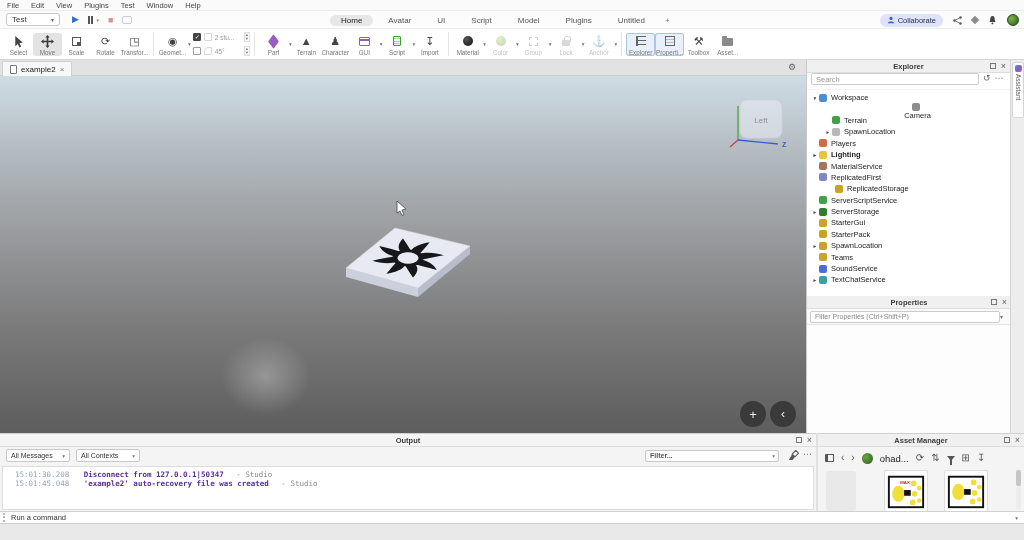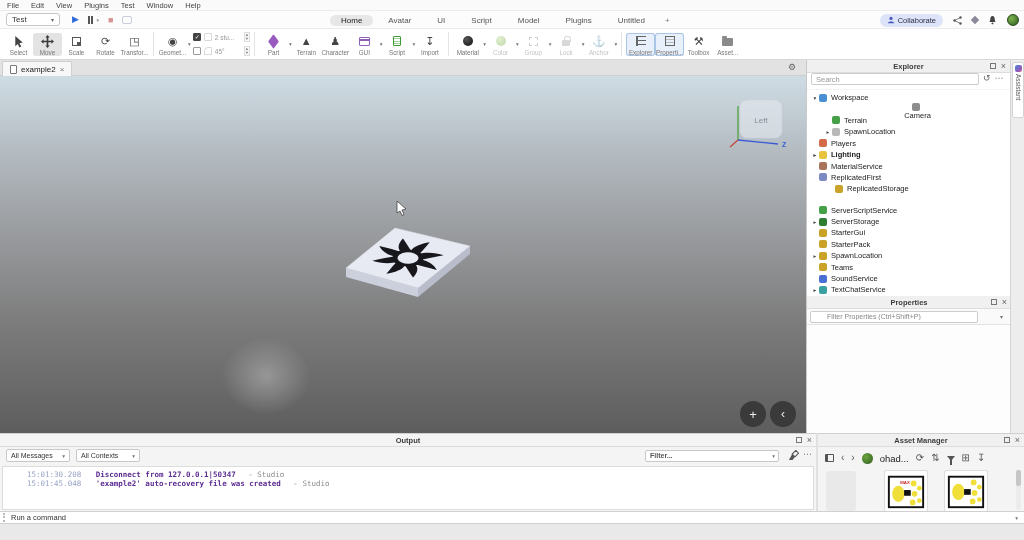--- a/index.html
+++ b/index.html
@@ -94,21 +94,21 @@
 #exp-search{margin-left:4px;width:168px;height:12px;border:1px solid #ccc;border-radius:2px;font-size:7.5px;padding:0 4px;font-family:"Liberation Sans",sans-serif}
 #exp-search::placeholder{color:#999}
 .smallic{font-size:9px;color:#666;margin-left:4px;cursor:pointer}
 #exp-tree{position:absolute;left:0;top:30px;width:204px;height:206px;background:#fff;overflow:hidden;padding-top:2px}
 .trow{display:flex;align-items:center;height:11.4px;cursor:pointer}
 .trow .arrow{width:8px;font-size:5.5px;color:#444;text-align:center;flex:none}
 .trow .ticn{width:8px;height:8px;border-radius:2px;flex:none;margin-right:4px}
 .trow .tlab{font-size:7.5px;color:#222;white-space:nowrap}
 #props-header{position:absolute;left:0;top:236px;width:204px}
 #props-filterrow{position:absolute;left:0;top:249px;width:204px;height:16px;background:#fafafa;border-bottom:1px solid #e4e4e4;display:flex;align-items:center}
-#props-filter{margin-left:3px;width:168px;height:12px;border:1px solid #ccc;border-radius:2px;font-size:7px;padding:0 16px;font-family:"Liberation Sans",sans-serif}
+#props-filter{margin-left:3px;width:190px;height:12px;border:1px solid #ccc;border-radius:2px;font-size:7px;padding:0 4px;font-family:"Liberation Sans",sans-serif}
 #props-filter::placeholder{color:#888}
 #props-caret{position:absolute;right:8px;font-size:6px;color:#777}
 #props-body{position:absolute;left:0;top:265px;width:204px;height:108px;background:#fdfdfd}
 
 #assistantstrip{position:absolute;left:1010px;top:60px;width:14px;height:373px;background:#ededed;border-left:1px solid #d4d4d4}
 #assistanttab{position:absolute;left:1px;top:2px;width:12px;height:56px;background:#fff;border:1px solid #d4d4d4;border-radius:2px;display:flex;flex-direction:column;align-items:center;padding-top:2px;gap:2px;cursor:pointer}
 #assistanttab .ai-ic{width:7px;height:7px;border-radius:2px;background:linear-gradient(135deg,#4a8fd4,#8a5bc0 60%,#d46a9a)}
 #assistanttab .vtext{writing-mode:vertical-rl;font-size:6.5px;color:#555}
 
 #output{position:absolute;left:0;top:433px;width:816px;height:78px;background:#f4f4f4;border-top:1px solid #cfcfcf}
@@ -117,21 +117,21 @@
 .combo{position:absolute;top:2px;height:13px;background:#fff;border:1px solid #c8c8c8;border-radius:2px;display:flex;align-items:center;justify-content:space-between;padding:0 4px;font-size:7px;color:#333;cursor:pointer}
 .combo .caret{font-size:5.5px;color:#777;margin-left:4px}
 #combo-msgs{left:6px;width:64px}
 #combo-ctx{left:76px;width:64px}
 #out-filter-wrap{position:absolute;left:645px;top:2.5px;width:134px;height:12px}
 #out-filter{width:134px;height:12px;border:1px solid #c8c8c8;border-radius:2px;font-size:7px;padding:0 4px;font-family:"Liberation Sans",sans-serif}
 #out-filter::placeholder{color:#555;font-weight:bold}
 #out-filter-caret{position:absolute;right:4px;top:3px;font-size:5.5px;color:#777}
 #broom{position:absolute;left:788px;top:3px;cursor:pointer}
 #out-more{position:absolute;left:803px;top:2px;font-size:9px;color:#666;cursor:pointer}
-#out-log{position:absolute;left:2px;top:32px;width:812px;height:44px;background:#fff;border:1px solid #ddd;font-family:"DejaVu Sans Mono",monospace;padding:3px 0 0 24px}
+#out-log{position:absolute;left:2px;top:32px;width:812px;height:44px;background:#fff;border:1px solid #ddd;font-family:"DejaVu Sans Mono",monospace;padding:3px 0 0 12px}
 .logline{height:9px;white-space:nowrap;font-size:7.5px}
 .lt{color:#97a3c4}
 .lm{color:#5b2c91;font-weight:bold;margin-left:10px}
 .ls{color:#8a8a8a;margin-left:8px}
 #splitter{position:absolute;left:816px;top:433px;width:2px;height:78px;background:#e0e0e0}
 
 #assetmgr{position:absolute;left:818px;top:433px;width:206px;height:78px;background:#f4f4f4;border-top:1px solid #cfcfcf}
 #am-toolbar{position:absolute;left:0;top:13px;width:206px;height:22px;display:flex;align-items:center;gap:7px;padding-left:7px}
 .am-ic{color:#555;font-size:10px;cursor:pointer;line-height:10px}
 .panel-ic{width:9px;height:8px;border:1.2px solid #555;border-left:3.5px solid #555;border-radius:1px}
@@ -489,21 +489,21 @@
     <div class="trow" style="padding-left: 4px;">
         <span class="arrow"></span>
         <span class="ticn" style="background: rgb(125, 137, 194);"></span>
         <span class="tlab">ReplicatedFirst</span>
       </div>
     <div class="trow" style="padding-left: 20px;">
         <span class="arrow"></span>
         <span class="ticn" style="background: rgb(201, 162, 39);"></span>
         <span class="tlab">ReplicatedStorage</span>
       </div>
-    <div class="trow" style="padding-left: 4px; margin-top: 10px;">
+    <div class="trow" style="padding-left: 4px;">
         <span class="arrow"></span>
         <span class="ticn" style="background: rgb(67, 160, 71);"></span>
         <span class="tlab">ServerScriptService</span>
       </div>
     <div class="trow" style="padding-left: 4px;">
         <span class="arrow">▸</span>
         <span class="ticn" style="background: rgb(46, 125, 50);"></span>
         <span class="tlab">ServerStorage</span>
       </div>
     <div class="trow" style="padding-left: 4px;">

